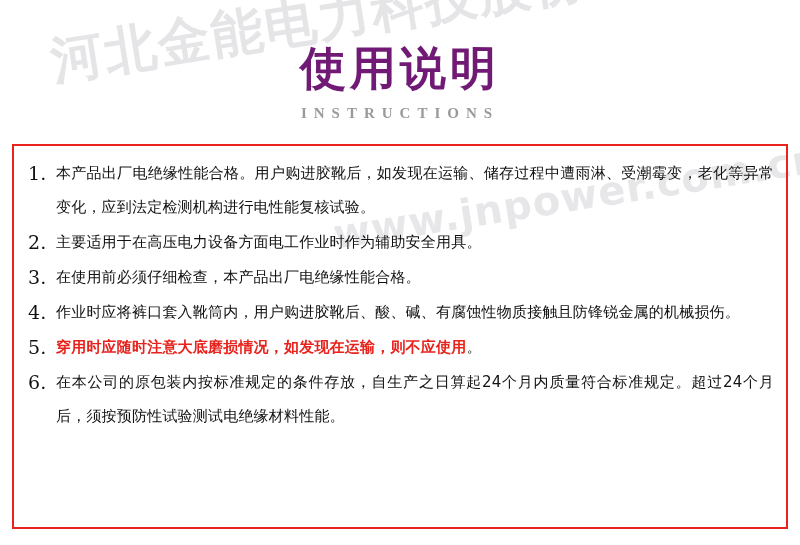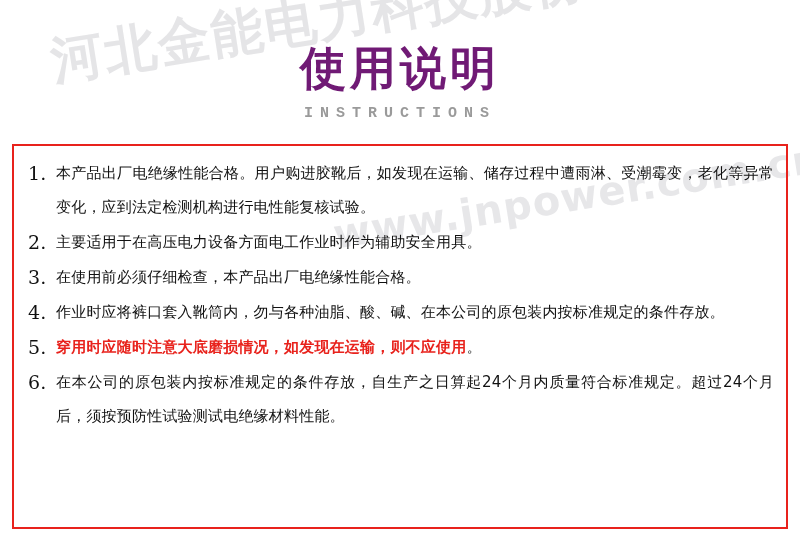--- a/index.html
+++ b/index.html
@@ -64,21 +64,21 @@
   .doc-title {
     font-family: "DejaVu Sans", sans-serif;
     font-size: 46px;
     font-weight: bold;
     color: #701a75;
     letter-spacing: 4px;
     line-height: 1.15;
   }
   .doc-subtitle {
     margin-top: 10px;
-    font-family: Liberation Mono, monospace;
+    font-family: Liberation Serif, serif;
     font-size: 15px;
     font-weight: bold;
     letter-spacing: 7px;
     color: #9a9a9a;
   }
 
   
   .content-box {
     position: relative;
     z-index: 8;
@@ -155,21 +155,21 @@
       <li>
         <span class="li-text">本产品出厂电绝缘性能合格。用户购进胶靴后，如发现在运输、储存过程中遭雨淋、受潮霉变，老化等异常变化，应到法定检测机构进行电性能复核试验。</span>
       </li>
       <li>
         <span class="li-text">主要适用于在高压电力设备方面电工作业时作为辅助安全用具。</span>
       </li>
       <li>
         <span class="li-text">在使用前必须仔细检查，本产品出厂电绝缘性能合格。</span>
       </li>
       <li>
-        <span class="li-text">作业时应将裤口套入靴筒内，勿与各种油脂、酸、碱、在本公司的原包装内按标准规定的条件存放。</span>
+        <span class="li-text">作业时应将裤口套入靴筒内，用户购进胶靴后、酸、碱、有腐蚀性物质接触且防锋锐金属的机械损伤。</span>
       </li>
       <li class="highlight">
         <span>穿用时应随时注意大底磨损情况，如发现在运输，则不应使用</span><span class="tail">。</span>
       </li>
       <li>
         <span class="li-text">在本公司的原包装内按标准规定的条件存放，自生产之日算起24个月内质量符合标准规定。超过24个月后，须按预防性试验测试电绝缘材料性能。</span>
       </li>
     </ol>
   </div>
 

